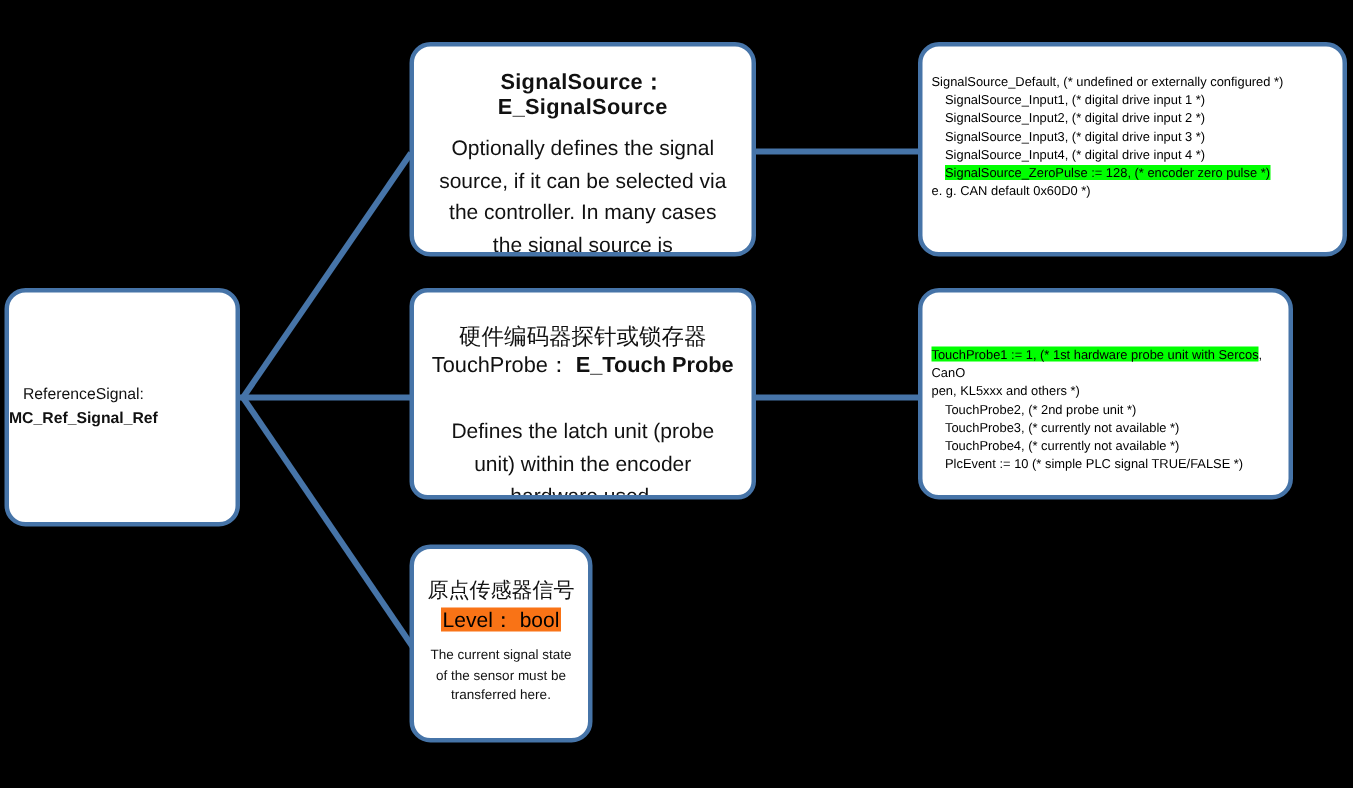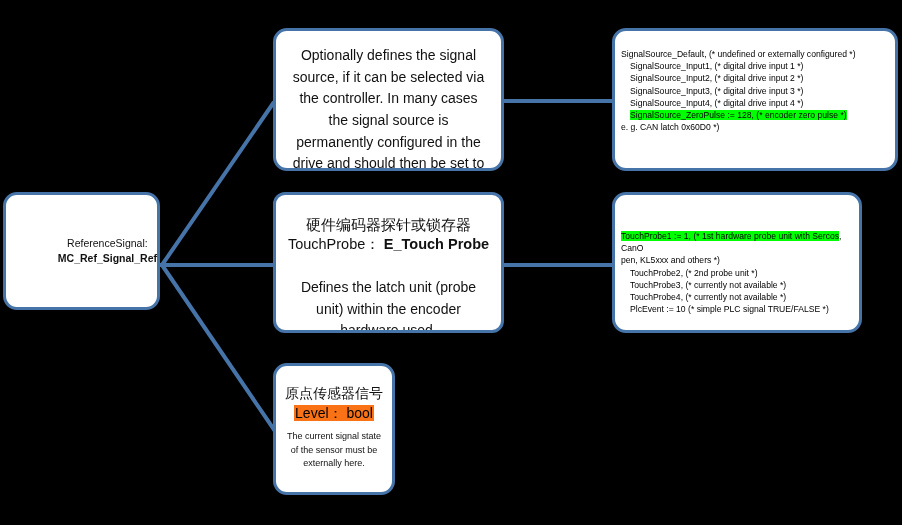--- a/index.html
+++ b/index.html
@@ -39,24 +39,24 @@
     box-sizing: border-box;
     z-index: 5;
     overflow: hidden;
   }
 
   
   #node-root {
     left: 3px;
     top: 192px;
     width: 157px;
-    height: 118px;
+    height: 159px;
     display: flex;
     align-items: center;
-    justify-content: flex-end;
+    justify-content: flex-start;
   }
   #node-root .root-text {
     text-align: center;
     font-size: 10.5px;
     color: #111111;
     line-height: 1.45;
   }
   #node-root .root-text .ln2 {
     font-weight: bold;
   }
@@ -181,49 +181,50 @@
   </svg>
 
   <div class="node" id="node-root">
     <div class="root-text">
       <div class="ln1">ReferenceSignal:</div>
       <div class="ln2">MC_Ref_Signal_Ref</div>
     </div>
   </div>
 
   <div class="node" id="node-signalsource">
+    <div class="node-title">SignalSource： E_SignalSource</div>
     <div class="node-body"><span>Optionally  defines  the signal source,  if it can be  selected  via the controller.   In many cases the signal  source  is permanently   configured  in the drive and  should  then  be set to the default  value </span><i>SignalSource_Default</i><span>.</span></div>
   </div>
 
   <div class="node" id="node-touchprobe">
     <div class="cn-title">
       <div>硬件编码器探针或锁存器</div>
       <div class="en"><span>TouchProbe：</span>
         <b>E_Touch Probe</b></div>
     </div>
     <div class="node-body">Defines the latch unit (probe unit) within the encoder hardware used.</div>
   </div>
 
   <div class="node" id="node-level">
     <div class="cn-title">
       <div>原点传感器信号</div>
       <div><span class="hl-cyan">Level： bool</span></div>
     </div>
-    <div class="node-body">The current  signal state of the sensor must be externally here.</div>
+    <div class="node-body">The current  signal state of the sensor must be transferred here.</div>
   </div>
 
   <div class="node" id="node-code-signalsource">
     <div class="code">
       <div class="row">SignalSource_Default,     (* undefined  or externally  configured  *)</div>
       <div class="row ind">SignalSource_Input1,       (* digital  drive input 1 *)</div>
       <div class="row ind">SignalSource_Input2,       (* digital  drive input 2 *)</div>
       <div class="row ind">SignalSource_Input3,       (* digital  drive input 3 *)</div>
       <div class="row ind">SignalSource_Input4,       (* digital  drive input 4 *)</div>
       <div class="row ind"><span class="hl-green">SignalSource_ZeroPulse    := 128, (* encoder  zero pulse *)</span></div>
-      <div class="row">e. g. CAN latch  0x60D0 *)</div>
+      <div class="row">e. g. CAN default  0x60D0 *)</div>
     </div>
   </div>
 
   <div class="node" id="node-code-touchprobe">
     <div class="code">
       <div class="row wrap"><span class="hl-green">TouchProbe1    := 1, (* 1st hardware  probe  unit with  Sercos</span><span>, CanO</span></div>
       <div class="row">pen, KL5xxx and others  *)</div>
       <div class="row ind">TouchProbe2,         (* 2nd probe unit *)</div>
       <div class="row ind">TouchProbe3,         (* currently  not available *)</div>
       <div class="row ind">TouchProbe4,         (* currently  not available *)</div>

